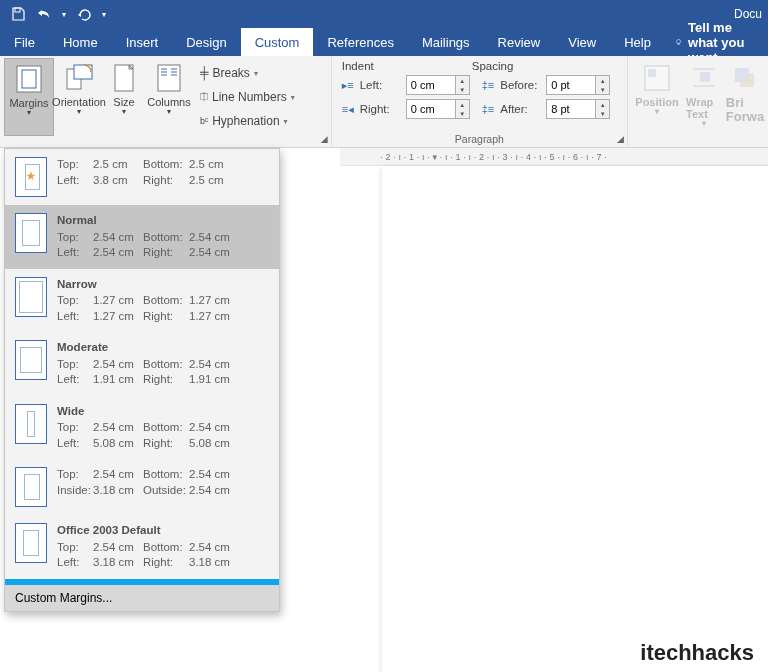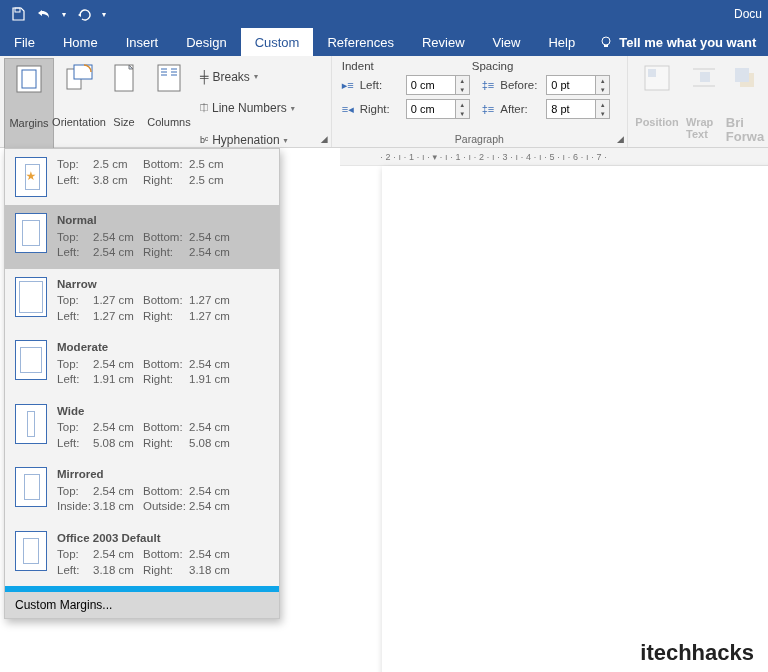--- a/index.html
+++ b/index.html
@@ -9,21 +9,21 @@
 .titlebar .qbtn { width: 24px; height: 22px; display: flex; align-items: center; justify-content: center; font-size: 14px; }
 .titlebar .title { margin-left: auto; font-size: 12px; }
 .tabs { height: 28px; background: #2b579a; display: flex; align-items: stretch; color: #fff; font-size: 13px; }
 .tabs .tab { padding: 0 14px; display: flex; align-items: center; }
 .tabs .tab.active { background: #fff; color: #2b579a; }
 .tabs .tell { display: flex; align-items: center; gap: 6px; padding: 0 10px; font-weight: bold; }
 .ribbon { height: 92px; background: #f3f3f3; border-bottom: 1px solid #d4d4d4; display: flex; align-items: stretch; position: relative; }
 .group { border-right: 1px solid #e1e1e1; display: flex; flex-direction: column; padding: 2px 4px 0; position: relative; }
 .group .launcher { position: absolute; right: 3px; bottom: 3px; font-size: 9px; color: #666; }
 .group .gname { font-size: 10.5px; color: #666; text-align: center; margin-top: auto; margin-bottom: 2px; }
-.bigbtn { display: flex; flex-direction: column; align-items: center; justify-content: flex-start; padding: 4px 4px 0; width: 50px; font-size: 11px; color: #444; line-height: 1.1; gap: 20px; }
+.bigbtn { display: flex; flex-direction: column; align-items: center; justify-content: flex-start; padding: 4px 4px 0; width: 50px; font-size: 11px; color: #444; line-height: 1.1; }
 .bigbtn .icon { width: 32px; height: 32px; margin-bottom: 2px; display:flex; align-items:center; justify-content:center;}
 .bigbtn.pressed { background: #c5c5c5; border: 1px solid #a9a9a9; }
 .bigbtn.disabled { color: #bbb; }
 .bigbtn.disabled .icon { opacity: 0.4; }
 .row { display: flex; }
 .stackcol { display: flex; flex-direction: column; justify-content: space-around; padding: 4px 6px; font-size: 12px; color: #444; gap: 2px; }
 .small-item { display: flex; align-items: center; gap: 4px; height: 22px; }
 .spin { display: flex; align-items: center; height: 22px; }
 .spin input { width: 50px; height: 20px; border: 1px solid #adadad; font-size: 11px; padding: 0 4px; background:#fff; }
 .spin .btns { display: flex; flex-direction: column; border:1px solid #adadad; border-left:0; height:20px; width:14px;}
@@ -81,20 +81,21 @@
   <div class="title">Docu</div>
 </div>
 
 <div class="tabs">
   <div class="tab">File</div>
   <div class="tab">Home</div>
   <div class="tab">Insert</div>
   <div class="tab">Design</div>
   <div class="tab active">Custom</div>
   <div class="tab">References</div>
+  <div class="tab">Mailings</div>
   <div class="tab">Review</div>
   <div class="tab">View</div>
   <div class="tab">Help</div>
   <div class="tell">
     <svg width="14" height="14" viewBox="0 0 14 14">
         <circle cx="7" cy="6" r="4" fill="none" stroke="#fff"></circle>
         <path d="M5 10h4v2H5z" fill="#fff"></path>
       </svg>
     <span>Tell me what you want</span>
   </div>
@@ -334,21 +335,20 @@
           <span>Left:</span>
           <span>5.08 cm</span>
           <span>Right:</span>
           <span>5.08 cm</span>
         </div>
       </div>
     </div>
     <div class="dd-item">
       <div class="dd-icon mirrored"></div>
       <div class="dd-text">
-        <b>Mirrored</b>
         <div class="dd-grid">
           <span>Top:</span>
           <span>2.54 cm</span>
           <span>Bottom:</span>
           <span>2.54 cm</span>
           <span>Inside:</span>
           <span>3.18 cm</span>
           <span>Outside:</span>
           <span>2.54 cm</span>
         </div>

